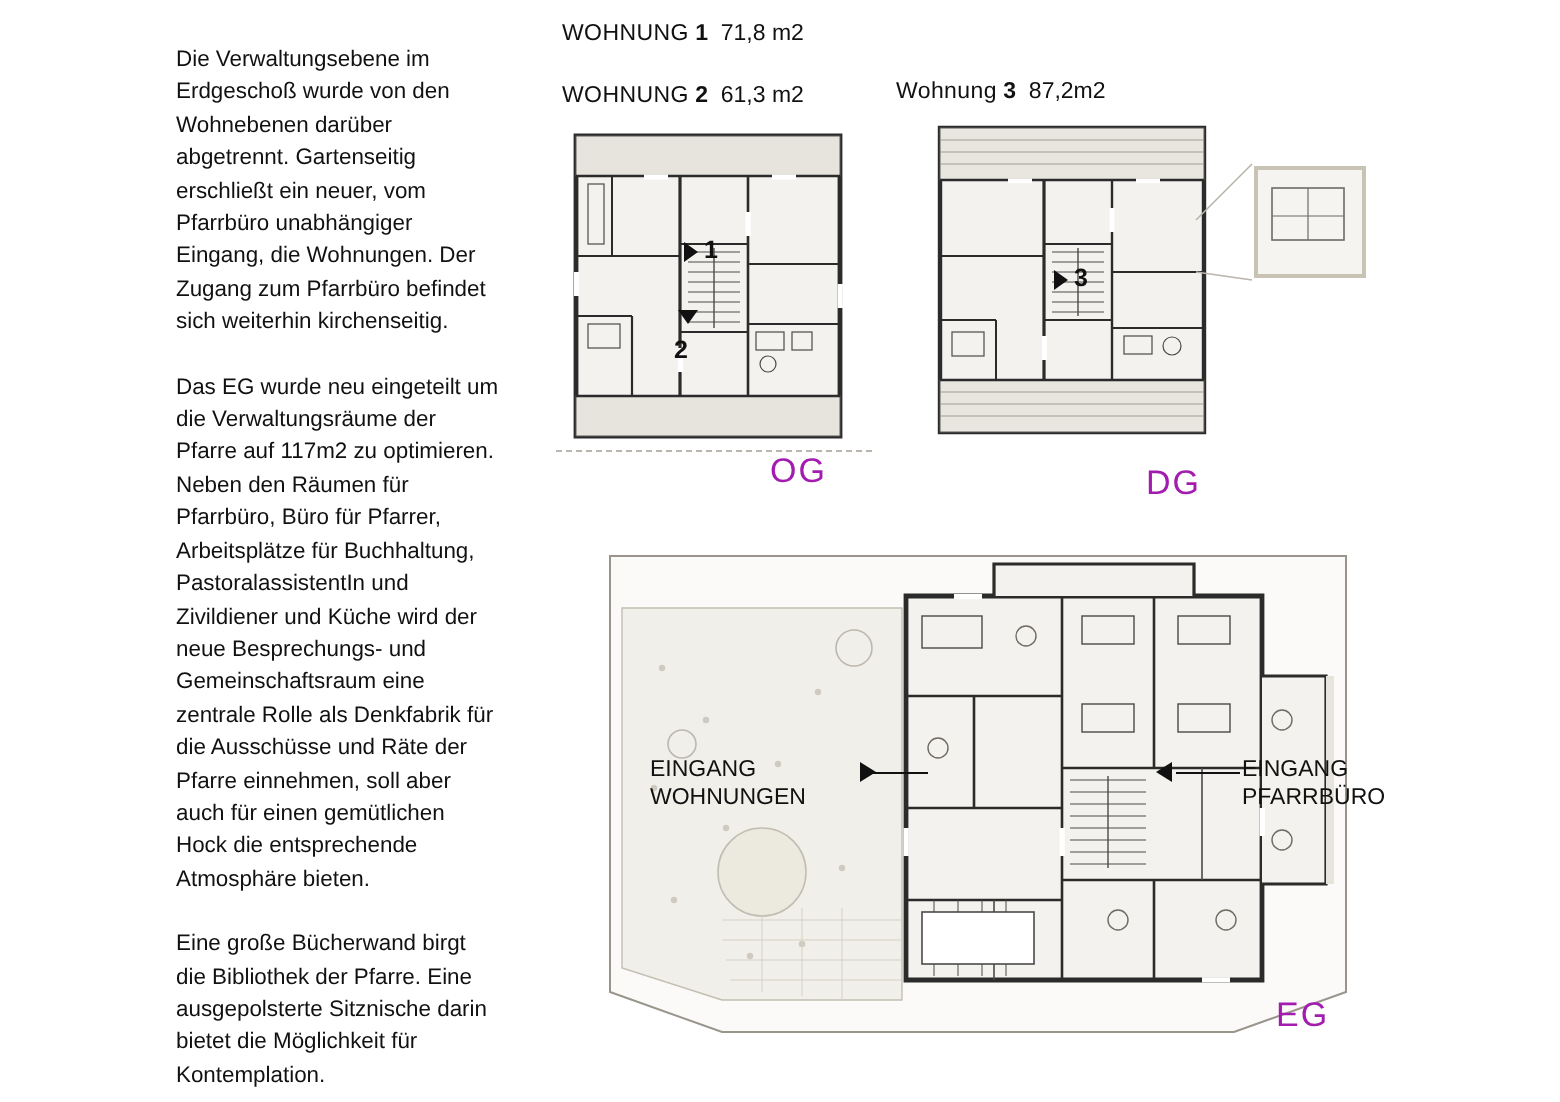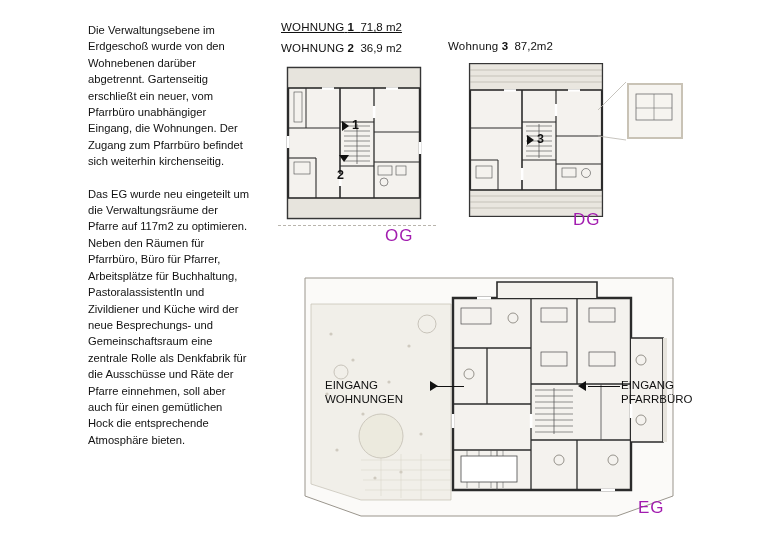--- a/index.html
+++ b/index.html
@@ -33,41 +33,41 @@
   
   .legend {
     position: absolute;
     font-size: 11.5px;
     color: #111;
     white-space: nowrap;
   }
   .legend .nm { letter-spacing: 0.2px; }
   .legend .num { font-weight: bold; }
 
-  #legend-w1 { left: 281px; top: 21px; text-decoration: underline; }
+  #legend-w1 { left: 281px; top: 11px; }
   #legend-w2 { left: 281px; top: 42px; }
   #legend-w3 { left: 448px; top: 40px; }
 
   
   .plan-panel {
     position: absolute;
     background: #ffffff;
   }
   .plan-label {
     position: absolute;
     font-size: 17px;
     font-weight: normal;
     letter-spacing: 1px;
     color: #a21caf;
   }
 
   #og-panel { left: 278px; top: 62px; width: 158px; height: 163px; }
   #og-label { left: 385px; top: 226px; }
   #dg-panel { left: 464px; top: 60px; width: 144px; height: 164px; }
-  #dg-label { left: 573px; top: 210px; }
+  #dg-label { left: 573px; top: 232px; }
   #eg-panel { left: 301px; top: 264px; width: 385px; height: 258px; }
   #eg-label { left: 638px; top: 498px; }
 
   
   .dashed-frame {
     position: absolute;
     border: 1px dashed #b9b5ad;
   }
 
   
@@ -129,31 +129,32 @@
     border-bottom: 5px solid transparent;
     border-left: 7px solid #111;
   }
 </style>
 </head>
 <body>
 
 <div id="text-column">
   <p>Die Verwaltungsebene im Erdgeschoß wurde von den Wohnebenen darüber abgetrennt. Gartenseitig erschließt ein neuer, vom Pfarrbüro unabhängiger Eingang, die Wohnungen. Der Zugang zum Pfarrbüro befindet sich weiterhin kirchenseitig.</p>
   <p>Das EG wurde neu eingeteilt um die Verwaltungsräume der Pfarre auf 117m2 zu optimieren. Neben den Räumen für Pfarrbüro, Büro für Pfarrer, Arbeitsplätze für Buchhaltung, PastoralassistentIn und Zivildiener und Küche wird der neue Besprechungs- und Gemeinschaftsraum eine zentrale Rolle als Denkfabrik für die Ausschüsse und Räte der Pfarre einnehmen, soll aber auch für einen gemütlichen Hock die entsprechende Atmosphäre bieten.</p>
+  <p>Eine große Bücherwand birgt die Bibliothek der Pfarre. Eine ausgepolsterte Sitznische darin bietet die Möglichkeit für Kontemplation.</p>
 </div>
 
 <div class="legend" id="legend-w1">
   <span class="nm">WOHNUNG</span>
   <span class="num">1</span>&nbsp;
   <span>71,8 m2</span>
 </div>
 <div class="legend" id="legend-w2">
   <span class="nm">WOHNUNG</span>
   <span class="num">2</span>&nbsp;
-  <span>36,9 m2</span>
+  <span>61,3 m2</span>
 </div>
 <div class="legend" id="legend-w3">
   <span class="nm">Wohnung</span>
   <span class="num">3</span>&nbsp;
   <span>87,2m2</span>
 </div>
 
 <div class="dashed-frame" style="left:278px;top:62px;width:156px;height:162px;"></div>
 <div class="plan-panel" id="og-panel">
   <svg class="plan-svg" viewBox="0 0 158 163" xmlns="http://www.w3.org/2000/svg">

